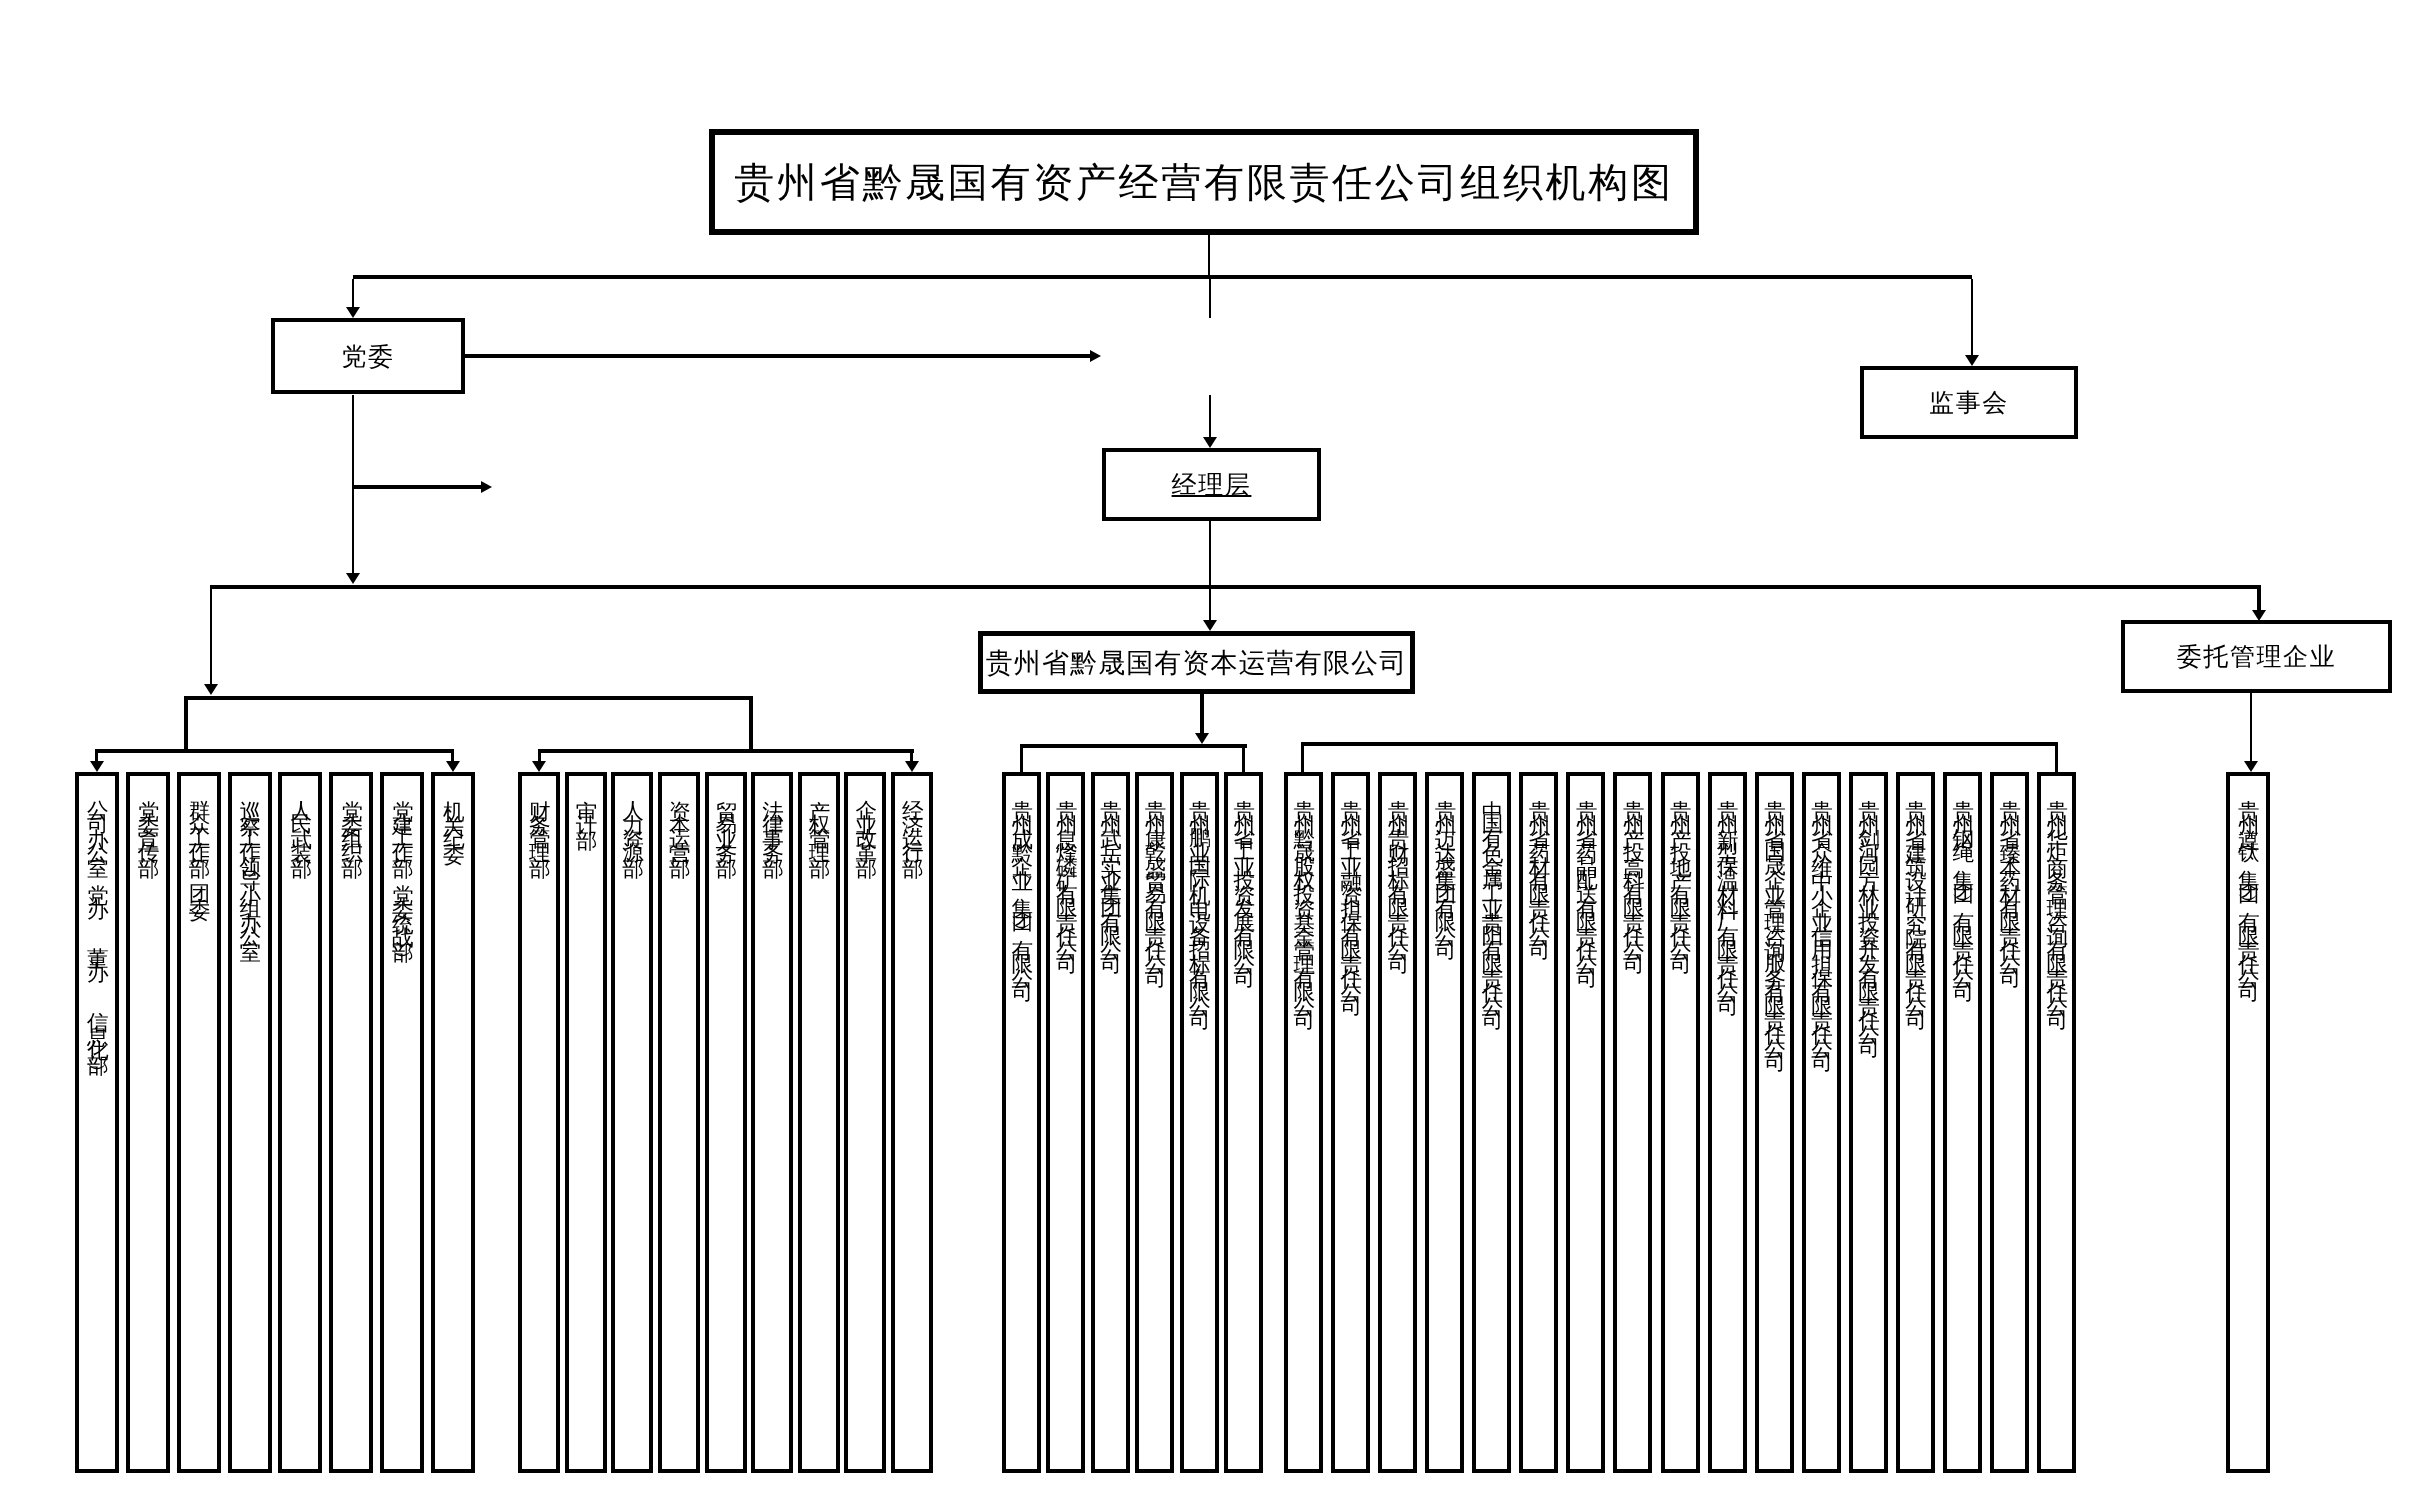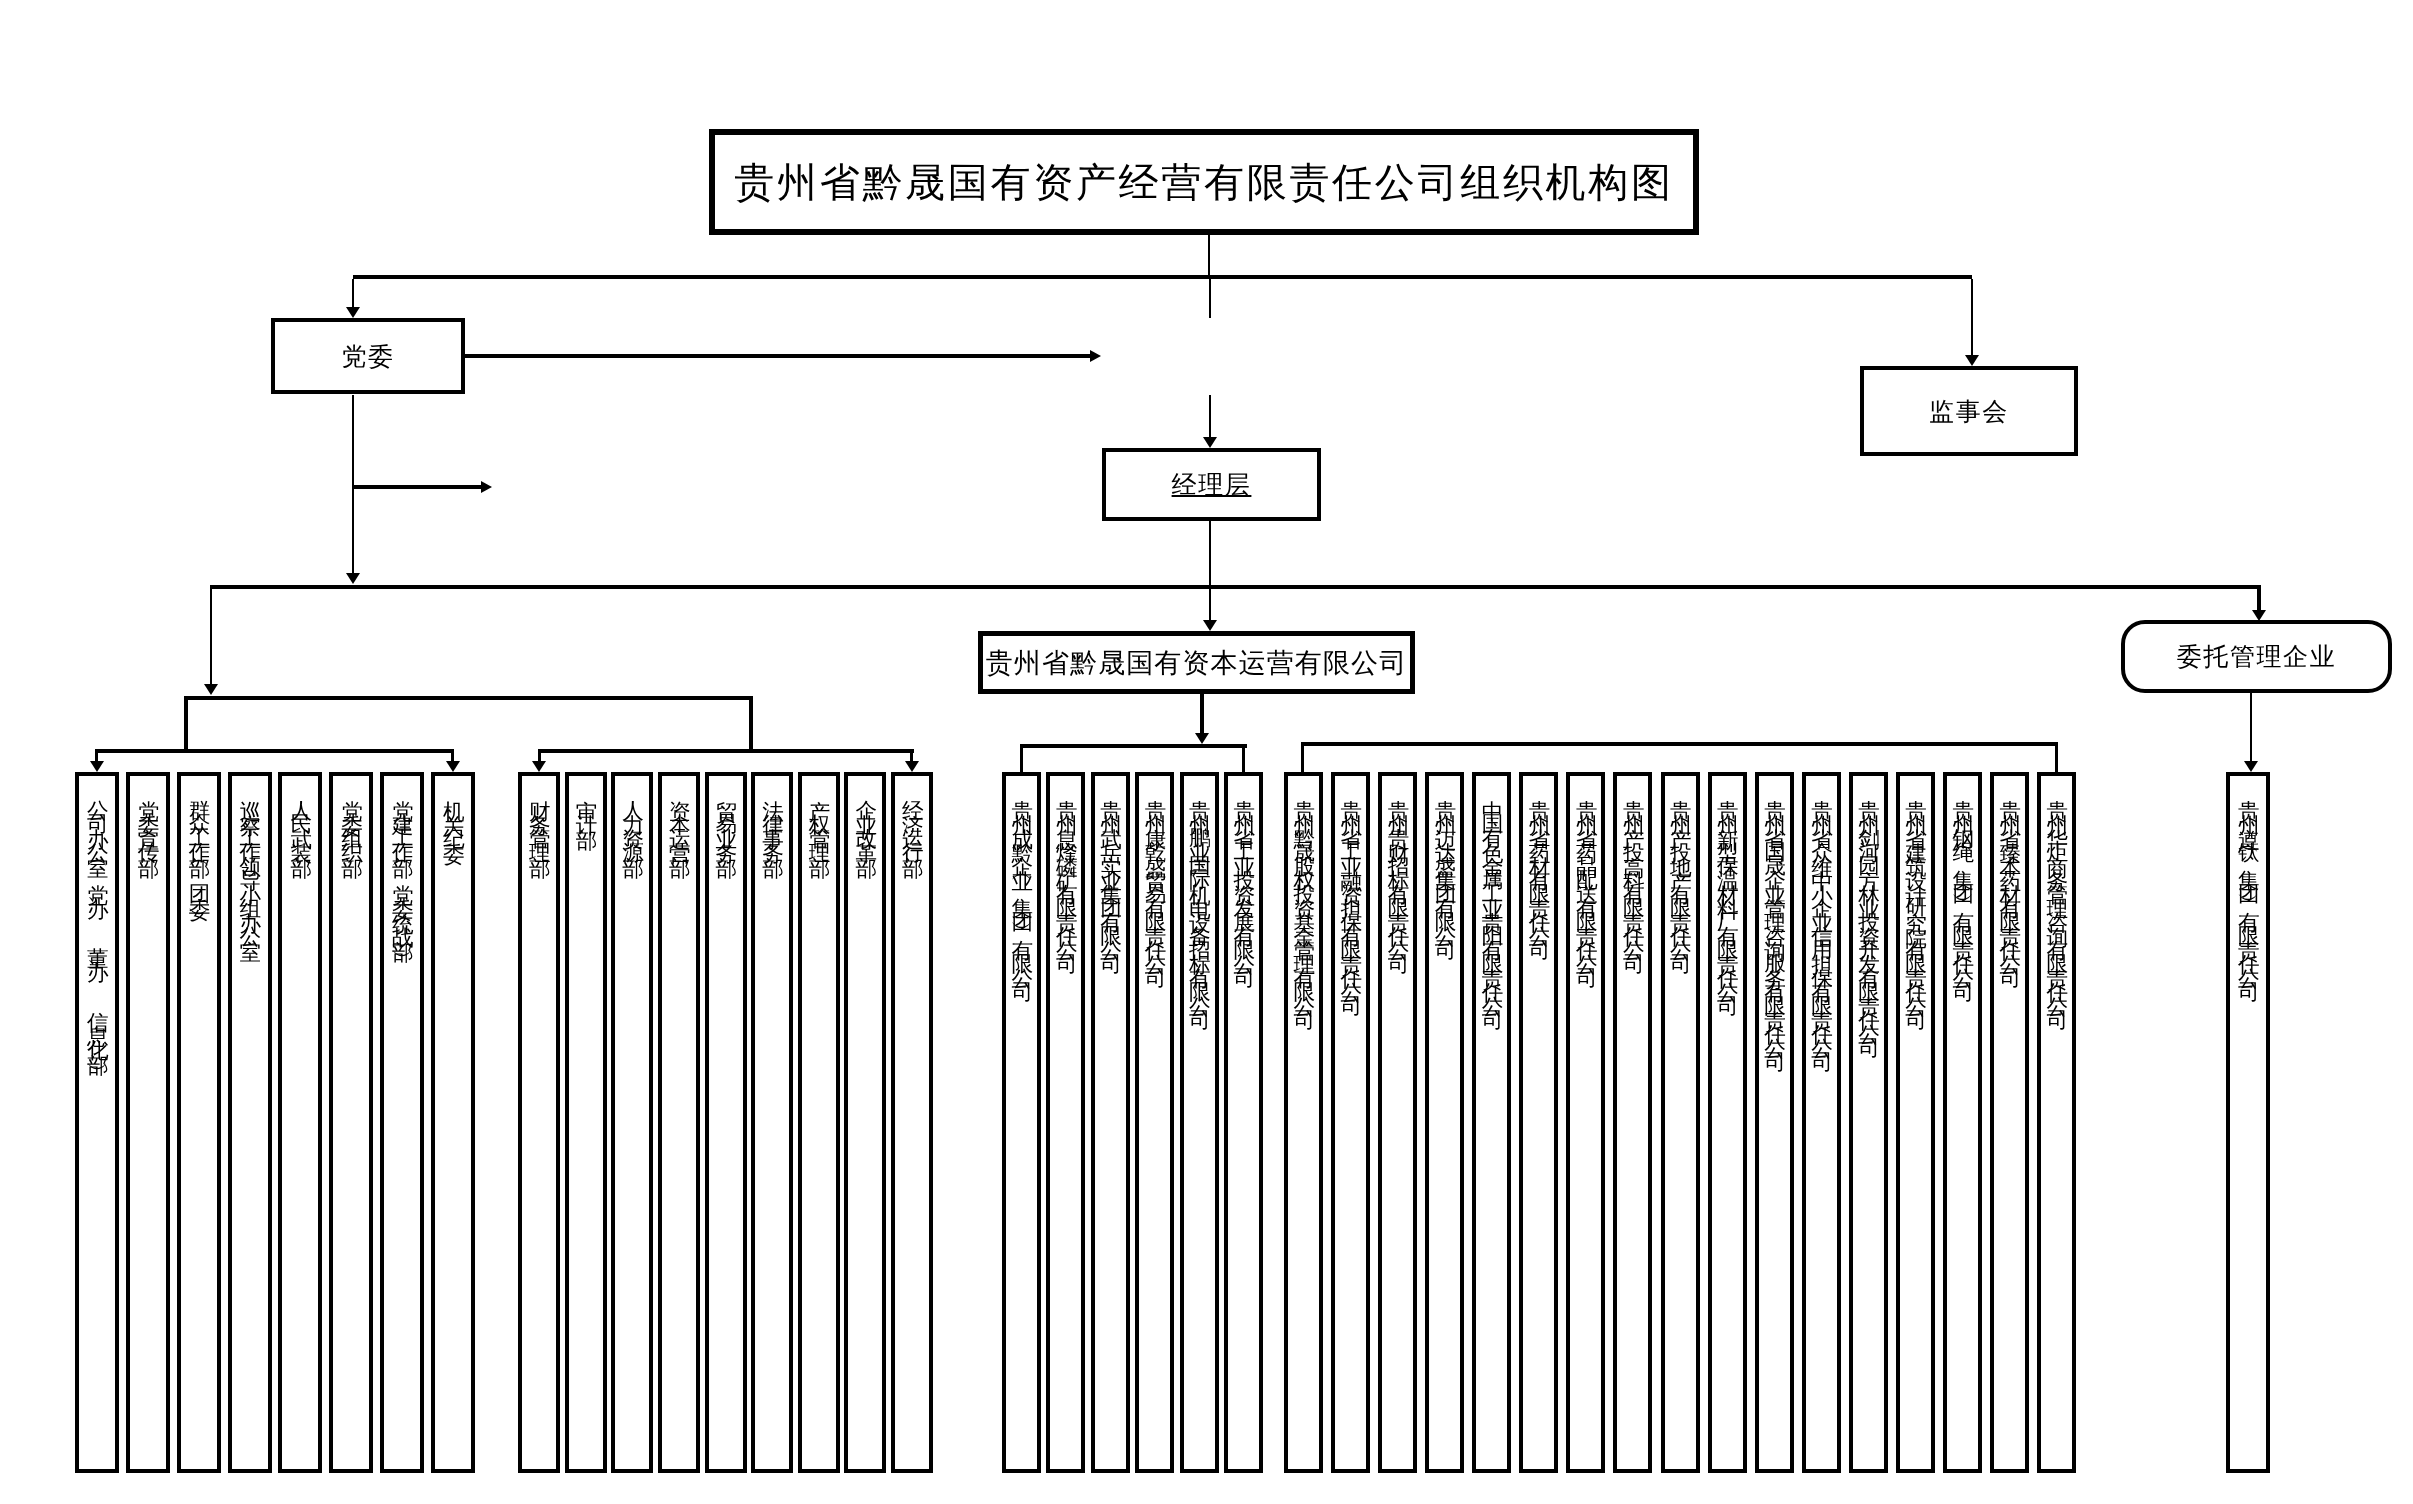--- a/index.html
+++ b/index.html
@@ -50,34 +50,34 @@
 
   <div class="box title-box" style="left:709px; top:85px; width:990px; height:106px;">
     <span>贵州省黔晟国有资产经营有限责任公司组织机构图</span>
   </div>
 
   <div class="box node" style="left:271px; top:274px; width:194px; height:76px;">
     <span>党委</span>
   </div>
 
 
-  <div class="box node" style="left:1860px; top:322px; width:218px; height:90px;">
+  <div class="box node" style="left:1860px; top:322px; width:218px; height:73px;">
     <span>监事会</span>
   </div>
 
 
   <div class="box node" style="left:1102px; top:404px; width:219px; height:73px;text-decoration:underline;">
     <span>经理层</span>
   </div>
 
   <div class="box wide-node" style="left:978px; top:587px; width:437px; height:63px;font-family:Liberation Serif, serif;">
     <span>贵州省黔晟国有资本运营有限公司</span>
   </div>
 
-  <div class="box node" style="left:2121px; top:576px; width:271px; height:73px;border-radius:24px;">
+  <div class="box node" style="left:2121px; top:576px; width:271px; height:73px;">
     <span>委托管理企业</span>
   </div>
 
   <div id="connectors">
       <div class="ln" style="left: 1208px; top: 191px; width: 2.2px; height: 42px;"></div>
       <div class="ln" style="left: 353px; top: 231px; width: 1619px; height: 4.3px;"></div>
       <div class="ln" style="left: 352px; top: 235px; width: 2.2px; height: 29px;"></div>
       <div class="ln" style="left: 1971px; top: 235px; width: 2.2px; height: 77px;"></div>
       <div class="ln" style="left: 1209px; top: 235px; width: 2.2px; height: 39px;"></div>
       <div class="ln" style="left: 464px; top: 310px; width: 627px; height: 4.3px;"></div>

